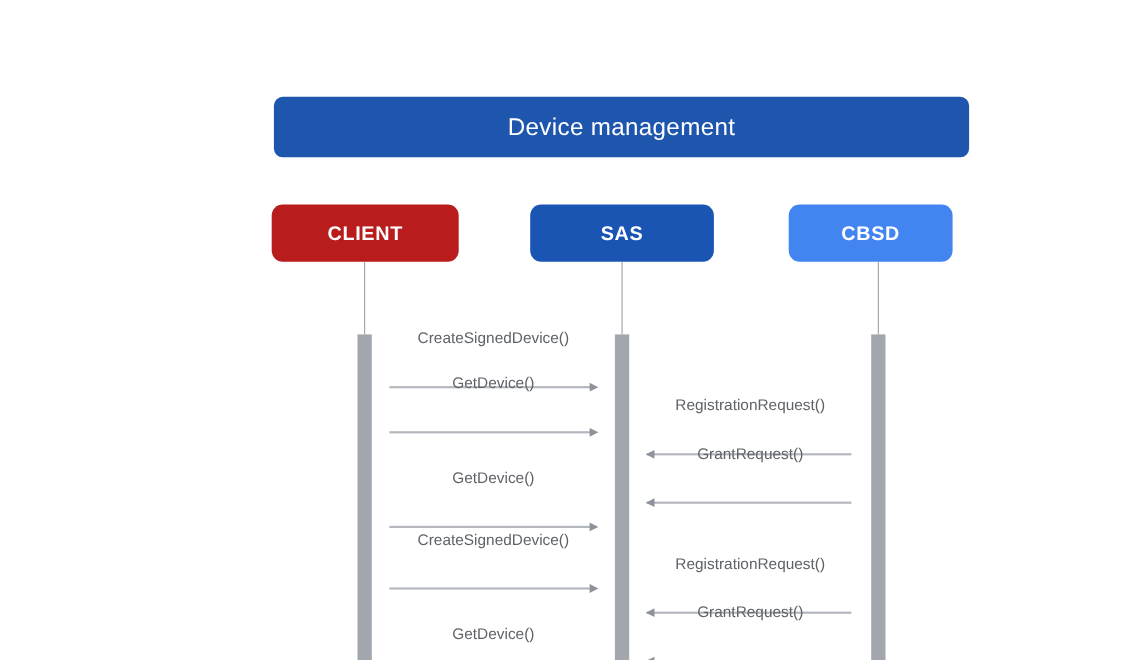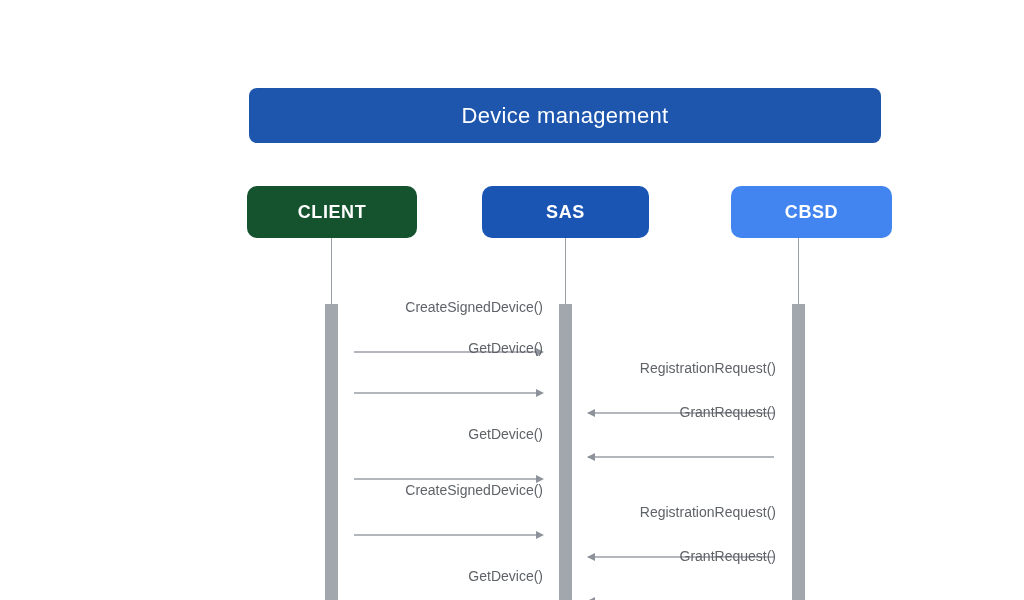--- a/index.html
+++ b/index.html
@@ -25,21 +25,21 @@
     display:flex;align-items:center;justify-content:center;
     color:var(--text-on-blue);font-size:22px;font-weight:400;letter-spacing:0.3px;
   }
   .actor{
     position:absolute;top:122px;height:52px;border-radius:10px;
     display:flex;align-items:center;justify-content:center;
     color:var(--text-on-blue);font-size:18px;font-weight:700;letter-spacing:0.6px;
   }
   .actor.client{left:183px;width:170px;}
   .actor.sas{left:418px;width:167px;}
-  .actor.cbsd{left:667px;width:161px;}
+  .actor.cbsd{left:653px;width:149px;}
   .lifeline{
     position:absolute;top:174px;height:66px;width:1px;
     background:var(--lifeline);
   }
   .lifeline.client{left:267px;}
   .lifeline.sas{left:501px;}
   .lifeline.cbsd{left:734px;}
   .bar{
     position:absolute;top:240px;height:325px;width:13px;
     background:var(--activation-bar);
@@ -55,32 +55,32 @@
     background:var(--arrow-line);
   }
   .msg .head{
     position:absolute;top:-4.5px;width:0;height:0;
     border-top:4.5px solid transparent;border-bottom:4.5px solid transparent;
   }
   .msg.right .head{right:-1px;border-left:8px solid var(--arrow-head);}
   .msg.left .head{left:-1px;border-right:8px solid var(--arrow-head);}
   .msg .label{
     position:absolute;left:0;right:0;bottom:5px;
-    text-align:right;font-size:14px;color:var(--label-text);
+    text-align:center;font-size:14px;color:var(--label-text);
     white-space:nowrap;
   }
 </style>
 </head>
 <body>
 
 <div class="canvas">
 
   <div class="title-bar">Device management</div>
 
-  <div class="actor client" style="background: #14532d;">
+  <div class="actor client" style="background: #b91c1c;">
     <span>CLIENT</span>
   </div>
   <div class="actor sas" style="background: rgb(27, 85, 180);">
     <span>SAS</span>
   </div>
   <div class="actor cbsd" style="background: rgb(66, 133, 240);">
     <span>CBSD</span>
   </div>
 
   <div class="lifeline client"></div>

